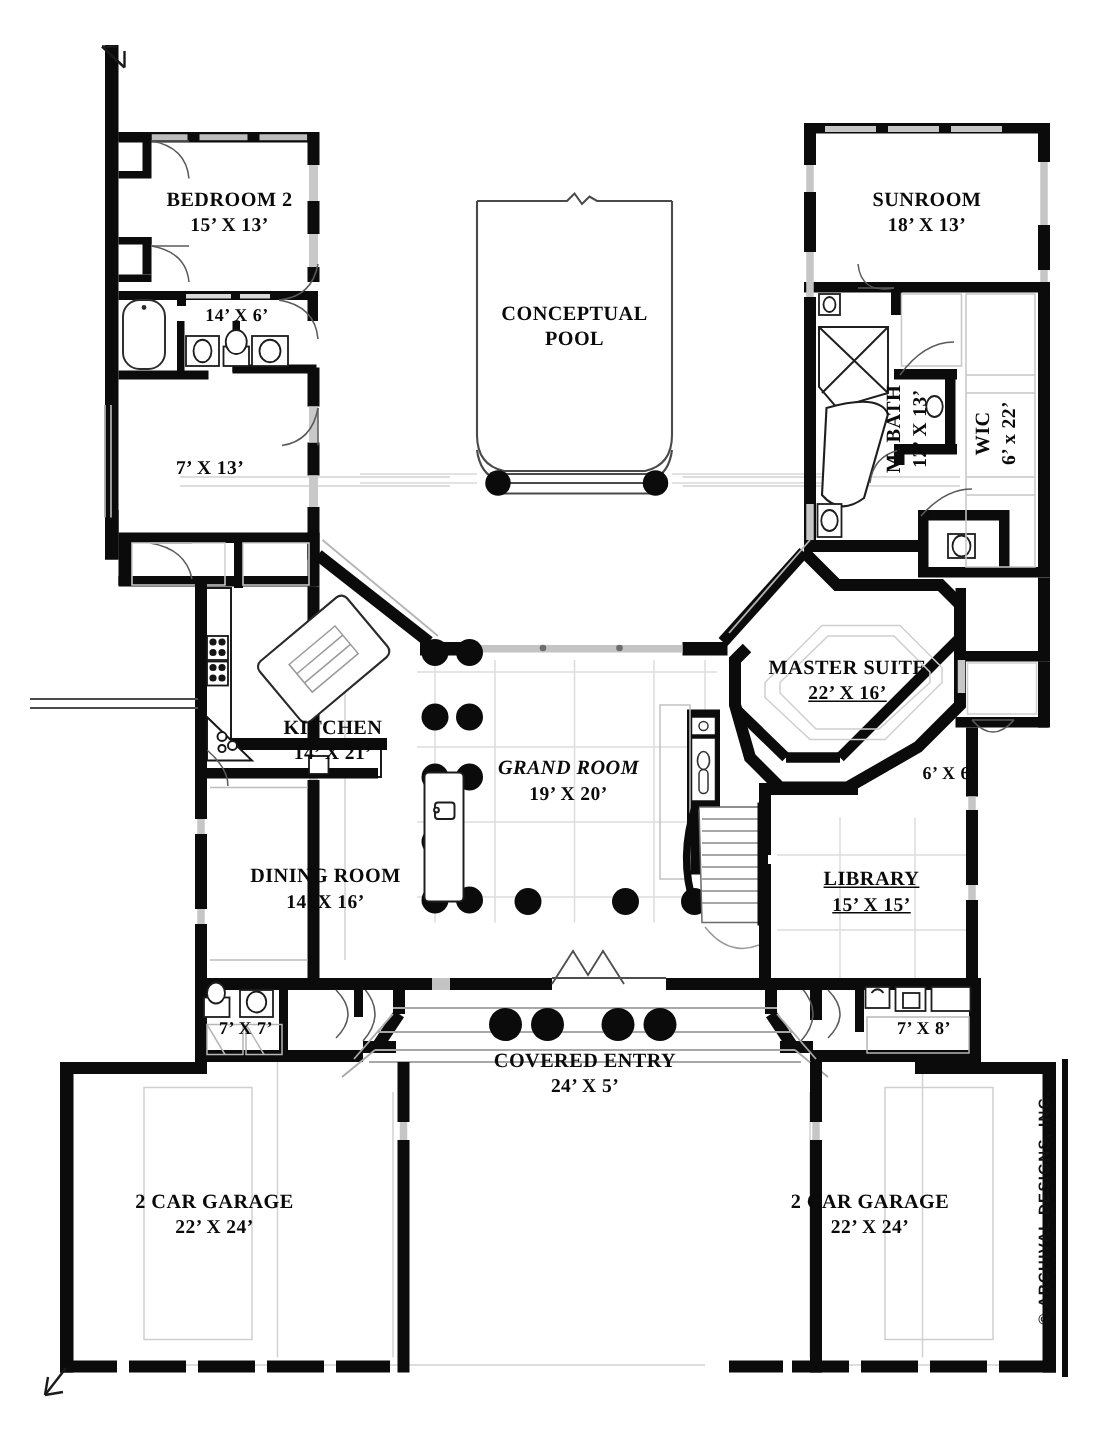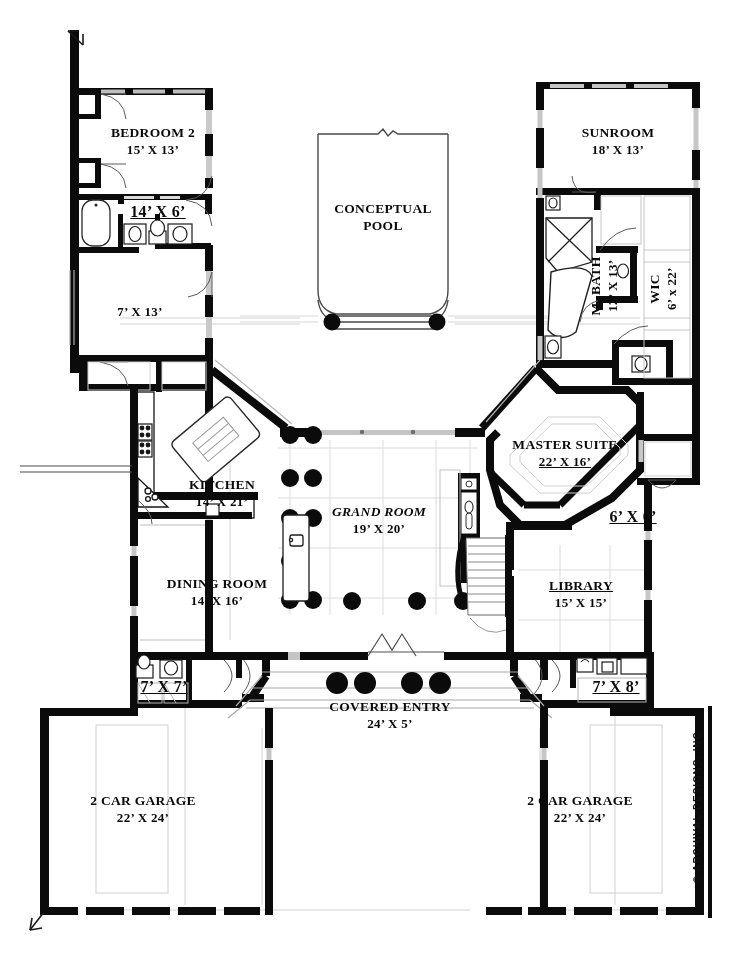--- a/index.html
+++ b/index.html
@@ -3,21 +3,21 @@
 <meta charset="utf-8">
 <style>
   html,body{margin:0;padding:0;background:#ffffff;}
   body{font-family:"Liberation Serif",serif;}
   #plan{position:relative;width:745px;height:960px;background:#fff;overflow:hidden;}
   #plan svg{position:absolute;left:0;top:0;}
   .lbl{position:absolute;text-align:center;color:#0a0a0a;font-family:"Liberation Serif",serif;
        font-weight:700;letter-spacing:.3px;white-space:nowrap;line-height:1.18;}
   .rm-name{font-size:13.5px;}
   .rm-dim{font-size:13px;}
-  .sm{font-size:16px;text-decoration:underline;}
+  .sm{font-size:12px;}
   .vert{transform-origin:center center;}
   .copyright{position:absolute;font-family:"Liberation Sans",sans-serif;font-size:10px;
              font-weight:600;letter-spacing:.9px;color:#111;white-space:nowrap;}
 </style>
 </head>
 <body>
 
 <div id="plan">
 
 <svg width="745" height="960" viewBox="0 0 745 960">
@@ -611,21 +611,21 @@
 
 <div class="lbl rm-name" style="left:490px;top:437px;width:150px;">MASTER SUITE</div>
 <div class="lbl rm-dim" style="left:490px;top:454px;width:150px;text-decoration:underline;">22’ X 16’</div>
 
 <div class="lbl sm" style="left:588px;top:508px;width:90px;">6’ X 6’</div>
 
 <div class="lbl rm-name" style="left:132px;top:576px;width:170px;">DINING ROOM</div>
 <div class="lbl rm-dim" style="left:132px;top:593px;width:170px;">14’ X 16’</div>
 
 <div class="lbl rm-name" style="left:511px;top:578px;width:140px;text-decoration:underline;">LIBRARY</div>
-<div class="lbl rm-dim" style="left:511px;top:595px;width:140px;">15’ X 15’</div>
+<div class="lbl rm-dim" style="left:511px;top:595px;width:140px;text-decoration:underline;">15’ X 15’</div>
 
 <div class="lbl sm" style="left:124px;top:678px;width:80px;">7’ X 7’</div>
 <div class="lbl sm" style="left:576px;top:678px;width:80px;">7’ X 8’</div>
 
 <div class="lbl rm-name" style="left:300px;top:699px;width:180px;">COVERED ENTRY</div>
 <div class="lbl rm-dim" style="left:300px;top:716px;width:180px;">24’ X 5’</div>
 
 <div class="lbl rm-name" style="left:53px;top:793px;width:180px;">2 CAR GARAGE</div>
 <div class="lbl rm-dim" style="left:53px;top:810px;width:180px;">22’ X 24’</div>
 

